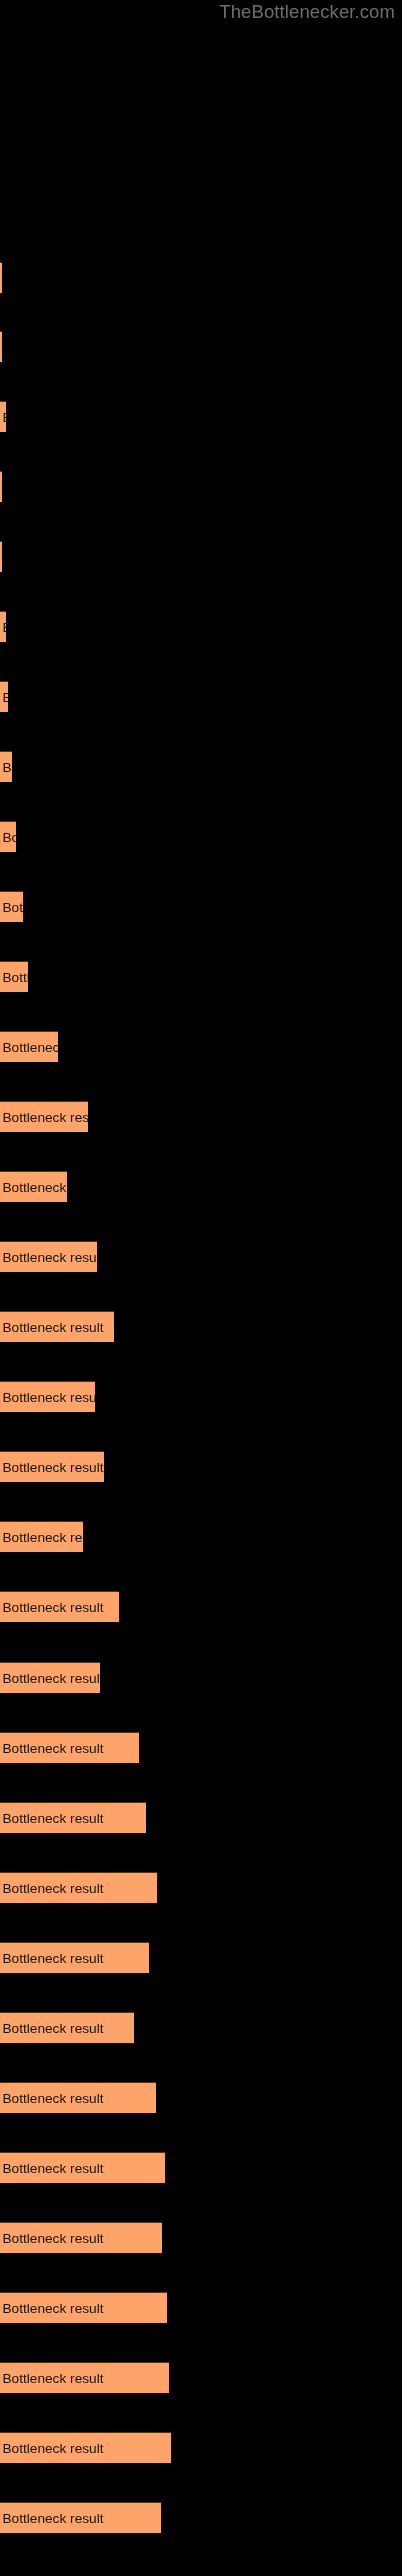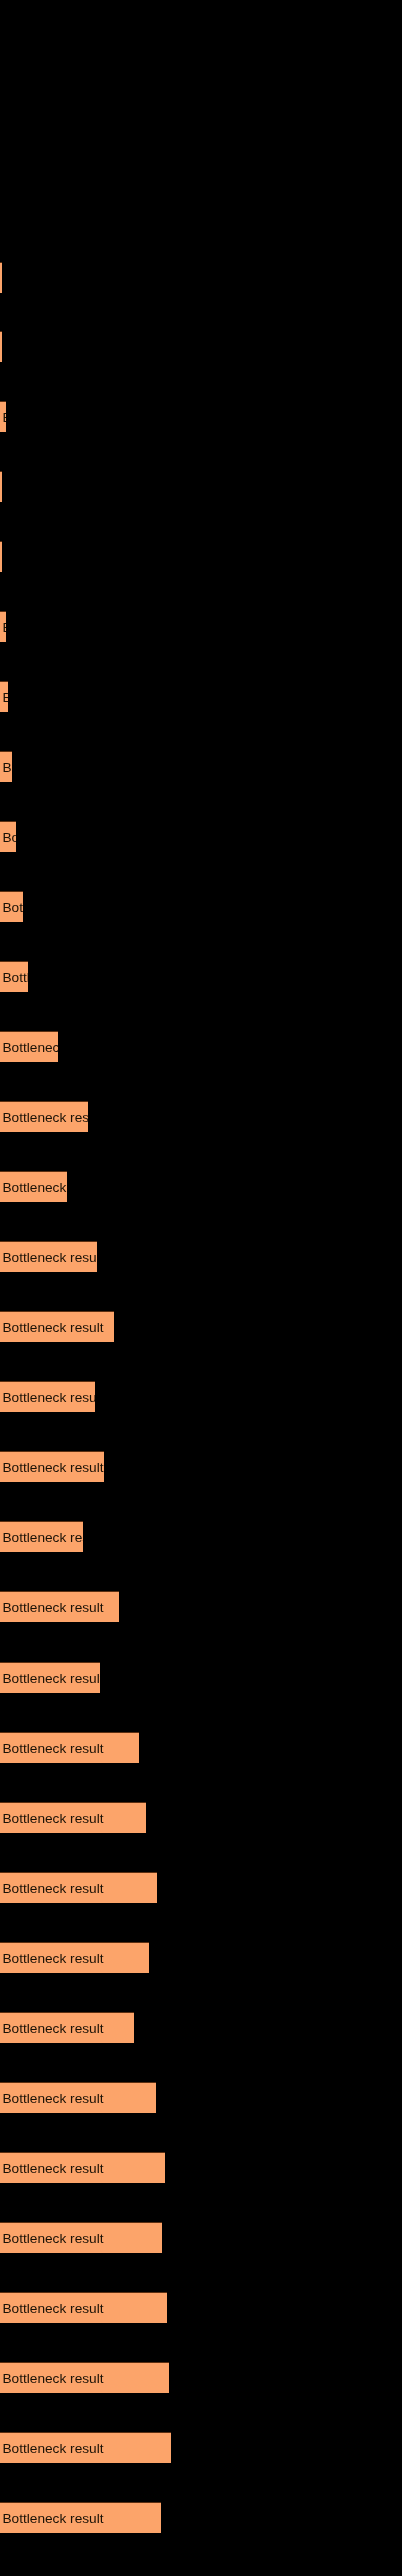--- a/index.html
+++ b/index.html
@@ -235,15 +235,16 @@
           <span class="bar-label">Bottleneck result</span>
         </div>
       </div>
       <div class="bar-row" style="top: 2502px;">
         <div class="bar" style="width: 161px;">
           <span class="bar-label">Bottleneck result</span>
         </div>
       </div>
     </div>
 
+  <div id="watermark">TheBottlenecker.com</div>
 
 </div>
 
 
 </body></html>

